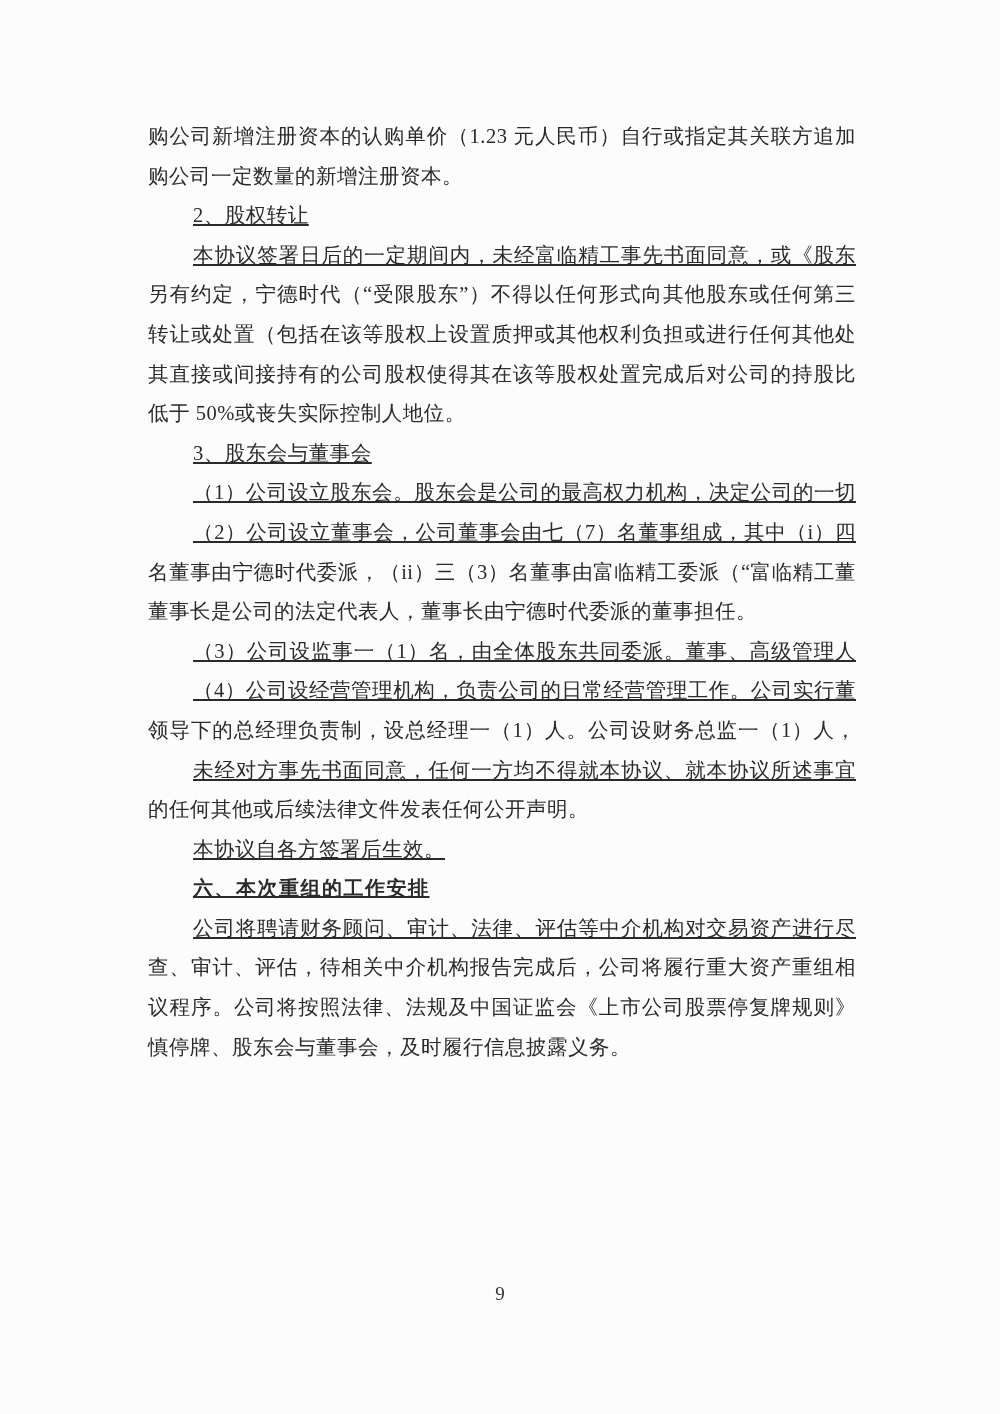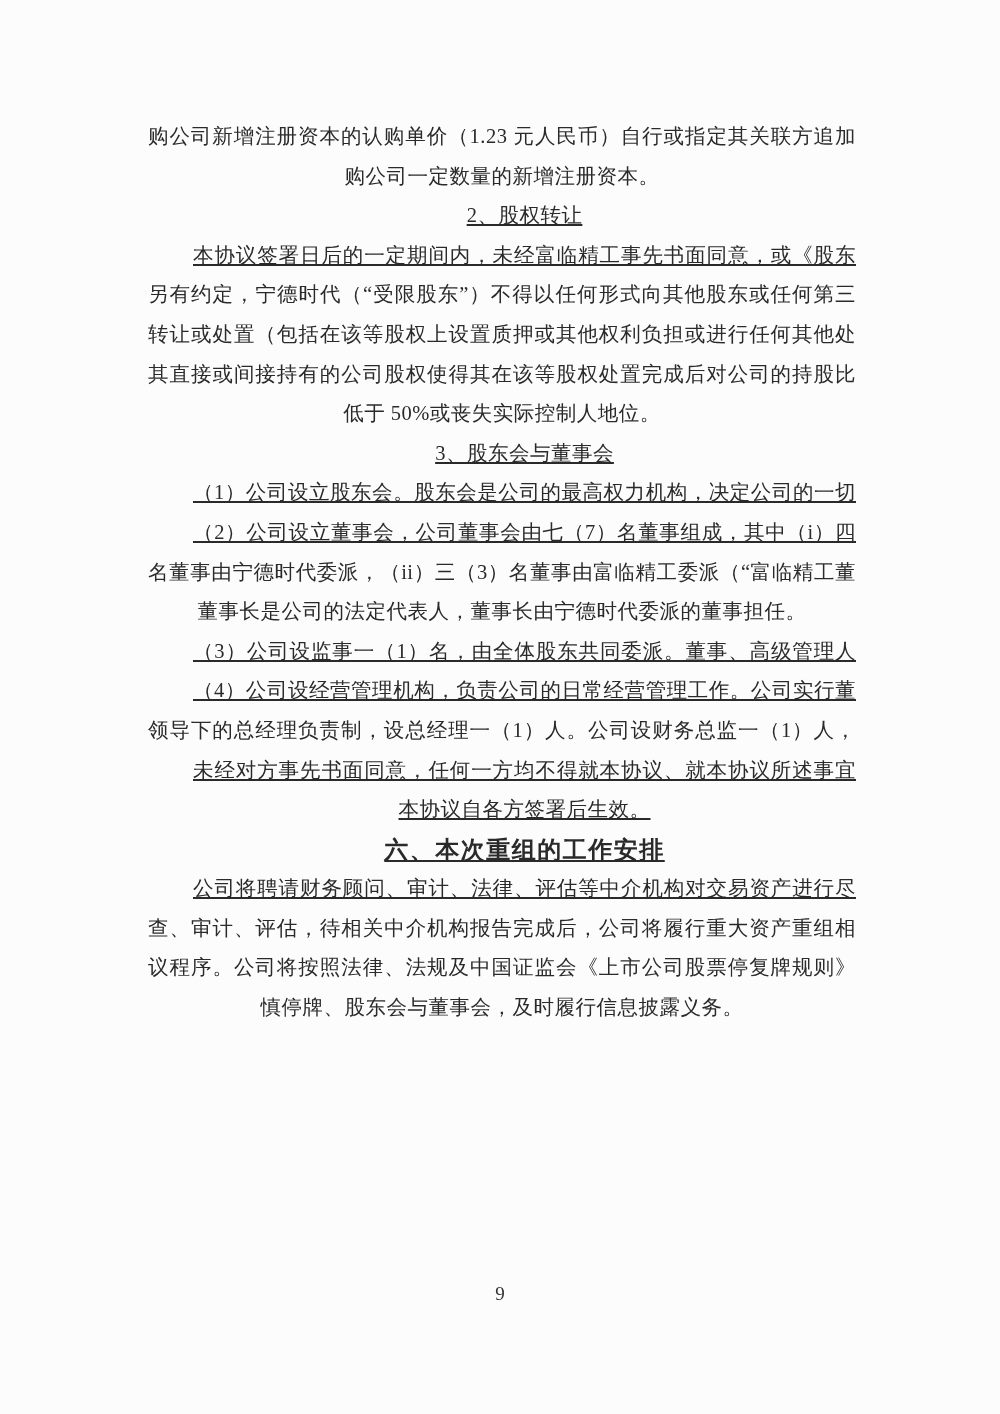--- a/index.html
+++ b/index.html
@@ -20,38 +20,38 @@
     left: 148px;
     top: 117px;
     width: 708px;
   }
   .line {
     height: 39.6px;
     line-height: 39.6px;
     font-size: 20.5px;
     letter-spacing: 0.5px;
     white-space: nowrap;
-    text-align: center;
+    text-align: left;
     overflow: visible;
   }
   .line.justify {
     white-space: normal;
     text-align: justify;
     text-align-last: justify;
     text-justify: inter-ideograph;
     overflow: hidden;
   }
   .line.indent {
     padding-left: 45px;
     text-decoration: underline;
   }
   .line.bold {
     font-family: "Liberation Sans", "DejaVu Sans", sans-serif;
     font-weight: bold;
-    font-size: 24px;
+    font-size: 20px;
     letter-spacing: 1.5px;
   }
   .page-number {
     position: absolute;
     left: 0;
     right: 0;
     top: 1283px;
     text-align: center;
     font-size: 19px;
     color: #333333;
@@ -73,20 +73,21 @@
       <div class="line">低于 50%或丧失实际控制人地位。</div>
       <div class="line indent">3、股东会与董事会</div>
       <div class="line indent justify">（1）公司设立股东会。股东会是公司的最高权力机构，决定公司的一切重大</div>
       <div class="line indent justify">（2）公司设立董事会，公司董事会由七（7）名董事组成，其中（i）四（4）</div>
       <div class="line justify">名董事由宁德时代委派，（ii）三（3）名董事由富临精工委派（“富临精工董事”）。</div>
       <div class="line">董事长是公司的法定代表人，董事长由宁德时代委派的董事担任。</div>
       <div class="line indent justify">（3）公司设监事一（1）名，由全体股东共同委派。董事、高级管理人员不</div>
       <div class="line indent justify">（4）公司设经营管理机构，负责公司的日常经营管理工作。公司实行董事会</div>
       <div class="line justify">领导下的总经理负责制，设总经理一（1）人。公司设财务总监一（1）人，财务</div>
       <div class="line indent justify">未经对方事先书面同意，任何一方均不得就本协议、就本协议所述事宜签署</div>
+      <div class="line">的任何其他或后续法律文件发表任何公开声明。</div>
       <div class="line indent">本协议自各方签署后生效。</div>
       <div class="line indent bold">六、本次重组的工作安排</div>
       <div class="line indent justify">公司将聘请财务顾问、审计、法律、评估等中介机构对交易资产进行尽职调</div>
       <div class="line justify">查、审计、评估，待相关中介机构报告完成后，公司将履行重大资产重组相关审</div>
       <div class="line justify">议程序。公司将按照法律、法规及中国证监会《上市公司股票停复牌规则》中审</div>
       <div class="line">慎停牌、股东会与董事会，及时履行信息披露义务。</div>
     </div>
   <div class="page-number">9</div>
 </div>
 

